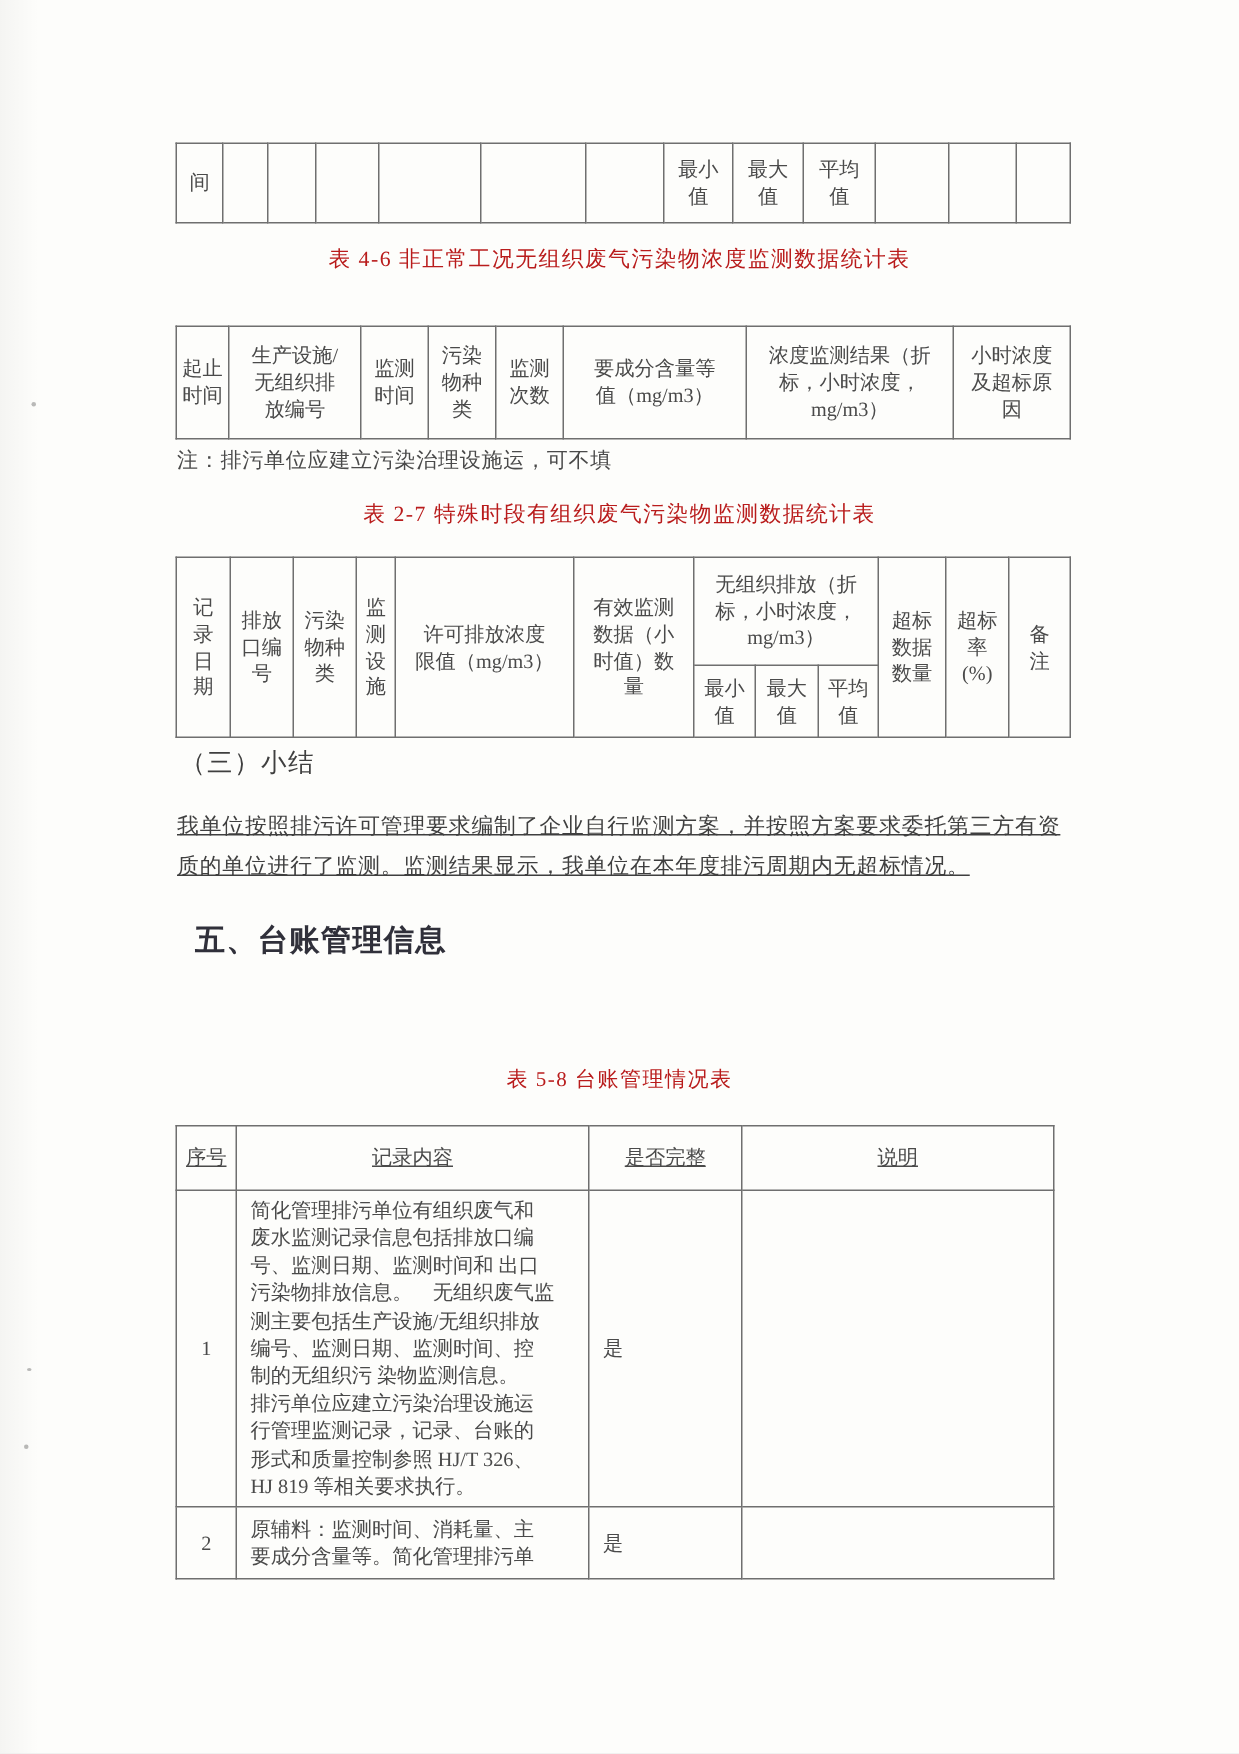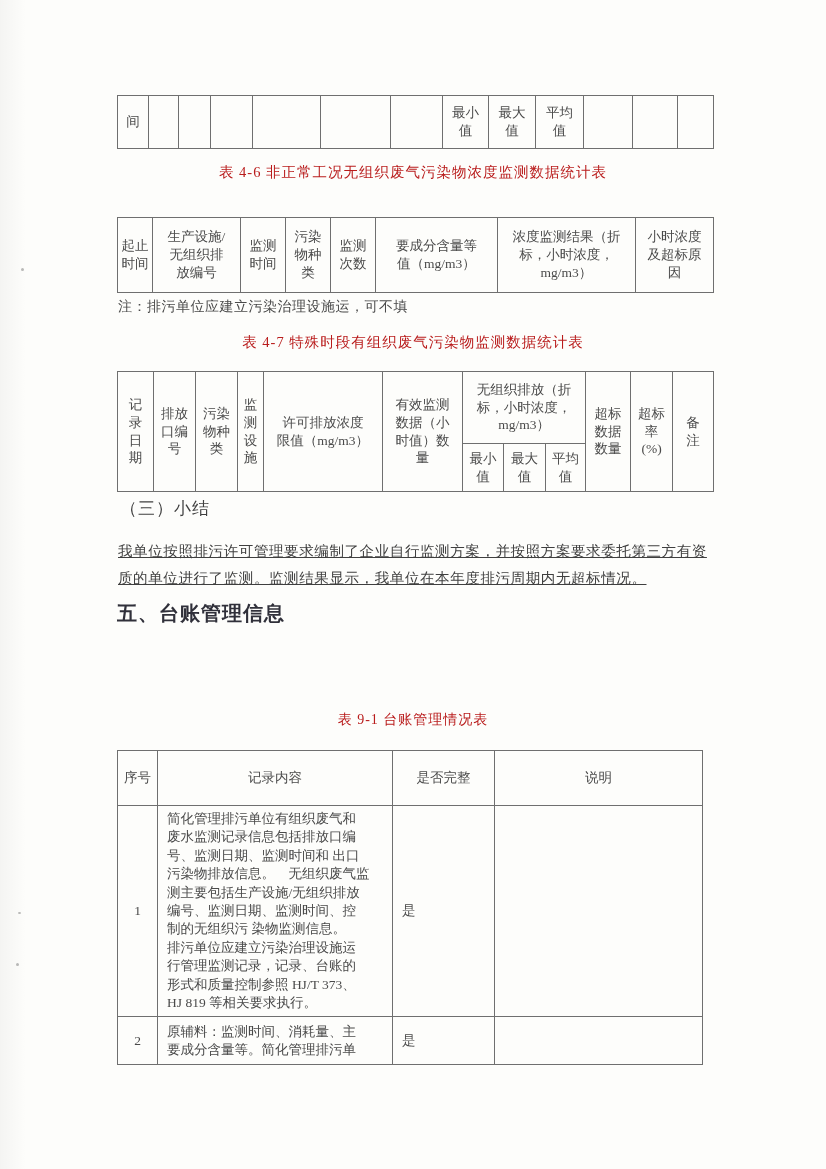--- a/index.html
+++ b/index.html
@@ -34,21 +34,21 @@
   }
   .sub-heading{
     position:absolute; font-size:17px; color:#3f3f3f; letter-spacing:1px;
   }
   .body-par{
     position:absolute; font-size:14.5px; line-height:27px; color:#3f3f3f;
     letter-spacing:0.6px; white-space:pre-wrap;
   }
   .h-section{
     position:absolute; font-family:"Liberation Sans","DejaVu Sans",sans-serif;
-    font-weight:bold; font-size:20px; color:#30303a; letter-spacing:1px; margin:0;
+    font-weight:bold; font-size:20px; color:#30303a; letter-spacing:1px; margin:13px;
   }
   
   .t51 td{ font-size:13.5px; }
   .t51 .cell-left{ text-align:left; padding:4px 9px; line-height:18.4px; }
   .t51 .cell-yes{ text-align:left; padding-left:9px; }
   
   .t47 td{ line-height:1.3; }
 </style>
 </head>
 <body>
@@ -131,21 +131,21 @@
 mg/m3）</td>
       <td>小时浓度
 及超标原
 因</td>
     </tr>
   </tbody>
     </table>
 
   <div class="note" style="left:118px; top:298px;">注：排污单位应建立污染治理设施运，可不填</div>
 
-  <div class="caption" style="top:333px;">表 4-7  特殊时段有组织废气污染物监测数据统计表</div>
+  <div class="caption" style="top:333px;">表 2-7  特殊时段有组织废气污染物监测数据统计表</div>
 
   <table class="tbl t47" style="left:117px; top:371px; width:596px;">
     <colgroup>
       <col style="width:36px">
         <col style="width:42px">
         <col style="width:42px">
       <col style="width:26px">
         <col style="width:119px">
         <col style="width:80px">
       <col style="width:41px">
@@ -201,48 +201,48 @@
     </table>
 
   <div class="sub-heading" style="left:120px; top:497px;">（三）小结</div>
 
   <div class="body-par" style="left:118px; top:538px; width:606px;text-decoration:underline;">我单位按照排污许可管理要求编制了企业自行监测方案，并按照方案要求委托第三方有资
 质的单位进行了监测。监测结果显示，我单位在本年度排污周期内无超标情况。</div>
 
   <h2 class="h-section" style="left:117px; top:600px;">五、台账管理信息</h2>
 
 
-  <div class="caption" style="top:711px; font-size:14px;">表 9-1  台账管理情况表</div>
+  <div class="caption" style="top:711px; font-size:14px;">表 5-8  台账管理情况表</div>
 
   <table class="tbl t51" style="left:117px; top:750px; width:585px;">
     <colgroup>
       <col style="width:40px">
         <col style="width:235px">
         <col style="width:102px">
         <col style="width:208px">
     </colgroup>
     <tbody>
-        <tr style="height:55px;">
+        <tr style="height:43px;text-decoration:underline;">
       <td>序号</td>
       <td>记录内容</td>
       <td>是否完整</td>
       <td>说明</td>
     </tr>
     <tr style="height:211px;">
       <td>1</td>
       <td class="cell-left">简化管理排污单位有组织废气和
 废水监测记录信息包括排放口编
 号、监测日期、监测时间和 出口
 污染物排放信息。　无组织废气监
 测主要包括生产设施/无组织排放
 编号、监测日期、监测时间、控
 制的无组织污 染物监测信息。
 排污单位应建立污染治理设施运
 行管理监测记录，记录、台账的
-形式和质量控制参照 HJ/T 373、
+形式和质量控制参照 HJ/T 326、
 HJ 819 等相关要求执行。</td>
       <td class="cell-yes">是</td>
       <td></td>
     </tr>
     <tr style="height:48px;">
       <td>2</td>
       <td class="cell-left">原辅料：监测时间、消耗量、主
 要成分含量等。简化管理排污单</td>
       <td class="cell-yes">是</td>
       <td></td>

